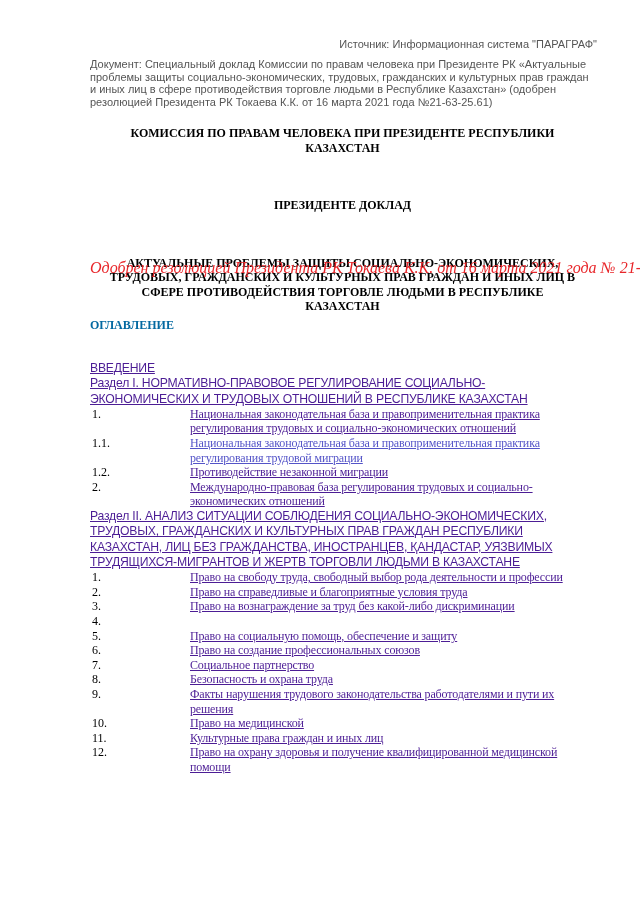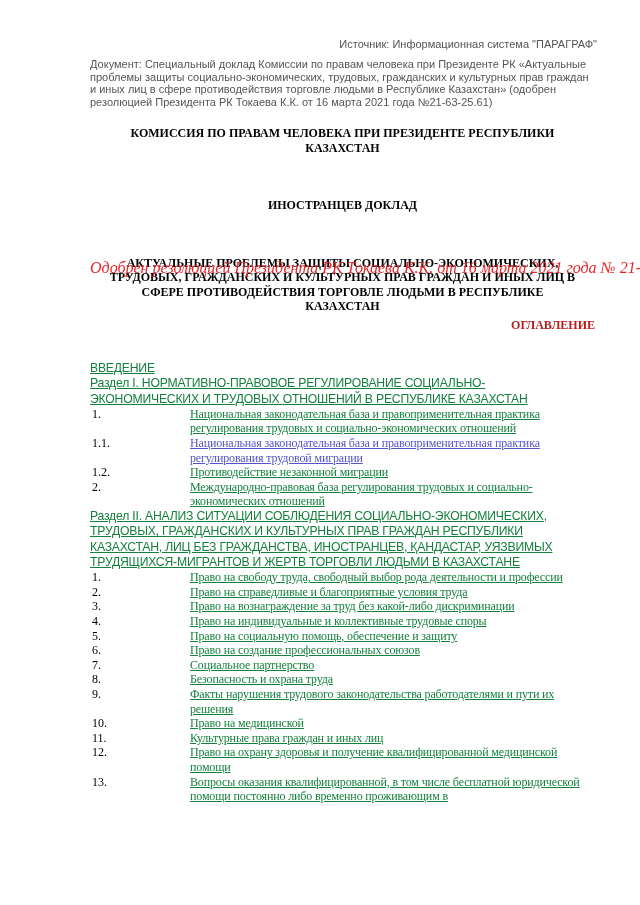--- a/index.html
+++ b/index.html
@@ -72,35 +72,35 @@
       white-space: nowrap;
     }
     .toc-heading {
       position: absolute;
       left: 90px;
       width: 505px;
       top: 318px;
       font-family: "Liberation Serif", serif;
       font-weight: bold;
       font-size: 12px;
-      color: #b91c1c;
-      text-align: right;
+      color: #0369a1;
+      text-align: left;
     }
     .toc {
       position: absolute;
       left: 90px;
       width: 500px;
       top: 361px;
       font-family: "Liberation Serif", serif;
       font-size: 12px;
       line-height: 14.6px;
       color: #000000;
     }
     .toc a {
-      color: #15803d;
+      color: #4c1d95;
       text-decoration: underline;
       cursor: pointer;
     }
     .toc .section {
       display: block;
       font-family: "Liberation Sans", sans-serif;
       font-size: 12.2px;
       line-height: 15.3px;
       letter-spacing: -0.2px;
     }
@@ -131,21 +131,21 @@
 
 <div class="page">
 
   <div class="source">Источник: Информационная система "ПАРАГРАФ"</div>
 
   <div class="doc-desc">Документ: Специальный доклад Комиссии по правам человека при Президенте РК «Актуальные проблемы защиты социально-экономических, трудовых, гражданских и культурных прав граждан и иных лиц в сфере противодействия торговле людьми в Республике Казахстан» (одобрен резолюцией Президента РК Токаева К.К. от 16 марта 2021 года №21-63-25.61)</div>
 
   <div class="title-block">
     <p>КОМИССИЯ ПО ПРАВАМ ЧЕЛОВЕКА ПРИ ПРЕЗИДЕНТЕ РЕСПУБЛИКИ КАЗАХСТАН</p>
     <div class="gap"></div>
-    <p>ИНОСТРАНЦЕВ ДОКЛАД</p>
+    <p>ПРЕЗИДЕНТЕ ДОКЛАД</p>
     <div class="gap"></div>
     <p>АКТУАЛЬНЫЕ ПРОБЛЕМЫ ЗАЩИТЫ СОЦИАЛЬНО-ЭКОНОМИЧЕСКИХ, ТРУДОВЫХ, ГРАЖДАНСКИХ И КУЛЬТУРНЫХ ПРАВ ГРАЖДАН И ИНЫХ ЛИЦ В СФЕРЕ ПРОТИВОДЕЙСТВИЯ ТОРГОВЛЕ ЛЮДЬМИ В РЕСПУБЛИКЕ КАЗАХСТАН</p>
   </div>
 
   <div class="approval">Одобрен резолюцией Президента РК Токаева К.К. от 16 марта 2021 года № 21-63-25.61</div>
 
   <div class="toc-heading">ОГЛАВЛЕНИЕ</div>
 
   <div class="toc">
     <div class="section-wrap">
@@ -183,21 +183,20 @@
     <div class="row">
       <span class="num">2.</span>
       <span class="item"><a>Право на справедливые и благоприятные условия труда</a></span>
     </div>
     <div class="row">
       <span class="num">3.</span>
       <span class="item"><a>Право на вознаграждение за труд без какой-либо дискриминации</a></span>
     </div>
     <div class="row">
       <span class="num">4.</span>
-      <span class="item"><a>Право на индивидуальные и коллективные трудовые споры</a></span>
     </div>
     <div class="row">
       <span class="num">5.</span>
       <span class="item"><a>Право на социальную помощь, обеспечение и защиту</a></span>
     </div>
     <div class="row">
       <span class="num">6.</span>
       <span class="item"><a>Право на создание профессиональных союзов</a></span>
     </div>
     <div class="row">
@@ -217,19 +216,15 @@
       <span class="item"><a>Право на медицинской</a></span>
     </div>
     <div class="row">
       <span class="num">11.</span>
       <span class="item"><a>Культурные права граждан и иных лиц</a></span>
     </div>
     <div class="row">
       <span class="num">12.</span>
       <span class="item"><a>Право на охрану здоровья и получение квалифицированной медицинской помощи</a></span>
     </div>
-    <div class="row">
-      <span class="num">13.</span>
-      <span class="item"><a>Вопросы оказания квалифицированной, в том числе бесплатной юридической помощи постоянно либо временно проживающим в</a></span>
-    </div>
   </div>
 
 </div>
 
 </body></html>

